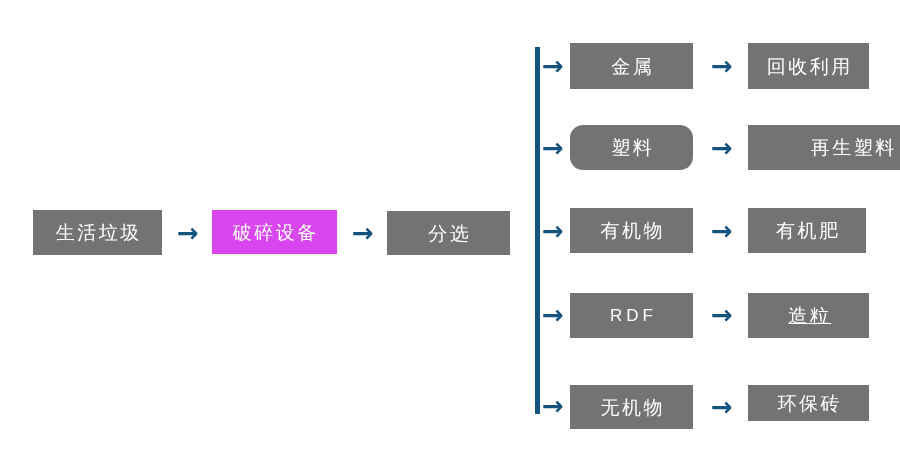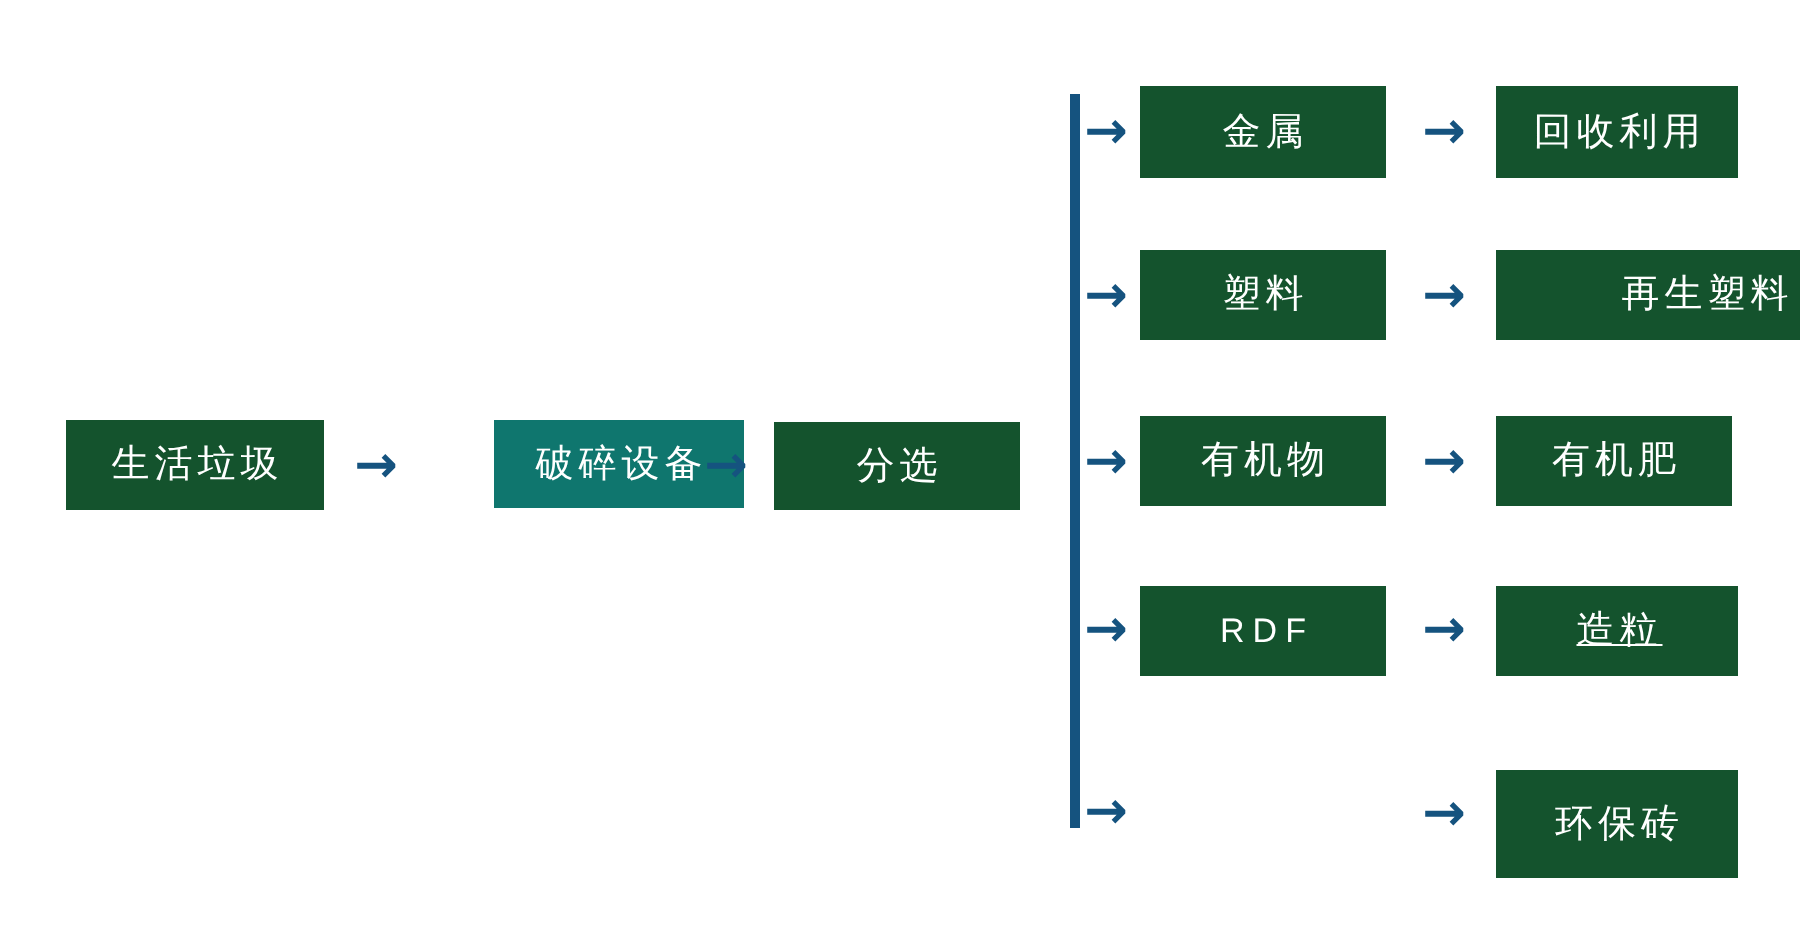--- a/index.html
+++ b/index.html
@@ -26,22 +26,22 @@
     align-items: center;
     justify-content: center;
     color: #ffffff;
     font-size: 19px;
     letter-spacing: 2.5px;
     text-indent: 2.5px;
     line-height: 1;
     white-space: nowrap;
     font-family: "Liberation Sans", "DejaVu Sans", sans-serif;
   }
-  .node.blue   { background: #14532d; }
-  .node.red    { background: #0f766e; margin-left: 35px; }
+  .node.blue   { background: #737373; }
+  .node.red    { background: #d946ef; }
   .node.latin  { letter-spacing: 4px; text-indent: 4px; font-size: 17px; }
 
   .arrow {
     position: absolute;
     color: #15537f;
     font-size: 26px;
     line-height: 1;
     display: flex;
     align-items: center;
     justify-content: center;
@@ -69,38 +69,38 @@
 
   
   .a-b1 { left: 536px; top: 51px;  width: 34px; height: 30px; }
   .a-b2 { left: 536px; top: 133px; width: 34px; height: 30px; }
   .a-b3 { left: 536px; top: 216px; width: 34px; height: 30px; }
   .a-b4 { left: 536px; top: 300px; width: 34px; height: 30px; }
   .a-b5 { left: 536px; top: 391px; width: 34px; height: 30px; }
 
   
   .m-1 { left: 570px; top: 43px;  width: 123px; height: 46px; }
-  .m-2 { left: 570px; top: 125px; width: 123px; height: 45px; }
+  .m-2 { left: 570px; top: 125px; width: 123px; height: 45px; border-radius: 13px; }
   .m-3 { left: 570px; top: 208px; width: 123px; height: 45px; }
   .m-4 { left: 570px; top: 293px; width: 123px; height: 45px; }
   .m-5 { left: 570px; top: 385px; width: 123px; height: 44px; }
 
   
   .a-m1 { left: 702px; top: 51px;  width: 40px; height: 30px; }
   .a-m2 { left: 702px; top: 133px; width: 40px; height: 30px; }
   .a-m3 { left: 702px; top: 216px; width: 40px; height: 30px; }
   .a-m4 { left: 702px; top: 300px; width: 40px; height: 30px; }
   .a-m5 { left: 702px; top: 392px; width: 40px; height: 30px; }
 
   
   .r-1 { left: 748px; top: 43px;  width: 121px; height: 46px; }
   .r-2 { left: 748px; top: 125px; width: 121px; height: 45px; padding-left: 44px; }
   .r-3 { left: 748px; top: 208px; width: 118px; height: 45px; }
   .r-4 { left: 748px; top: 293px; width: 121px; height: 45px; text-decoration: underline; }
-  .r-5 { left: 748px; top: 385px; width: 121px; height: 54px; text-align: right; }
+  .r-5 { left: 748px; top: 385px; width: 121px; height: 36px; text-align: right; }
 </style>
 </head>
 <body>
 
 <div id="flowchart">
 
   <div class="node blue n-waste">生活垃圾</div>
 
   <div class="arrow a-main-1">→</div>
 
@@ -126,16 +126,17 @@
   <div class="node blue m-3">有机物</div>
   <div class="arrow a-m3">→</div>
   <div class="node blue r-3">有机肥</div>
 
   <div class="arrow a-b4">→</div>
   <div class="node blue latin m-4">RDF</div>
   <div class="arrow a-m4">→</div>
   <div class="node blue r-4">造粒</div>
 
   <div class="arrow a-b5">→</div>
+  <div class="node blue m-5">无机物</div>
   <div class="arrow a-m5">→</div>
   <div class="node blue r-5">环保砖</div>
 
 </div>
 
 </body></html>

